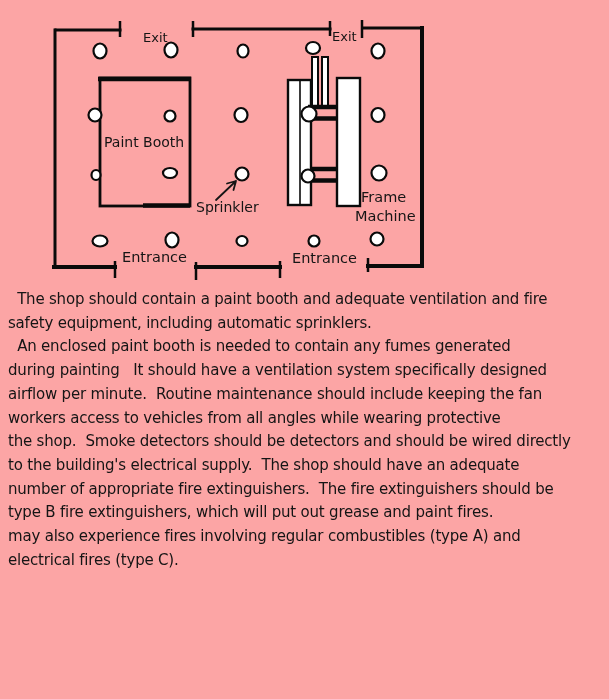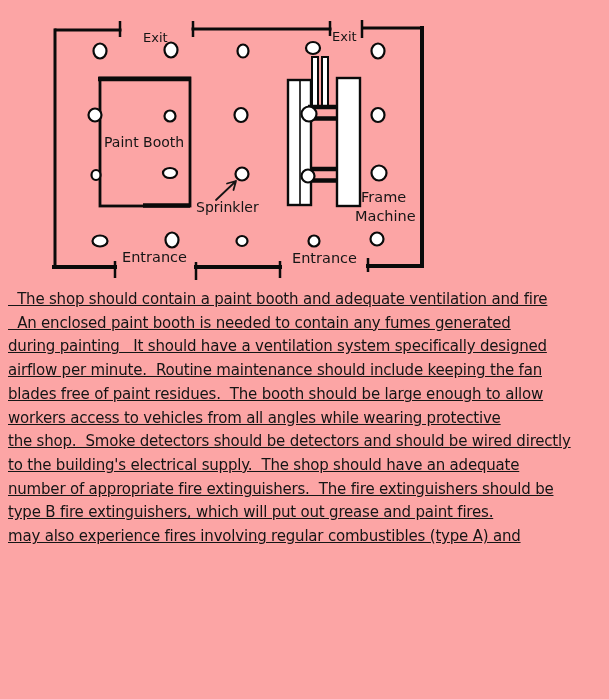--- a/index.html
+++ b/index.html
@@ -37,21 +37,20 @@
   .machine-line { stroke: #0a0a0a; stroke-width: 1.6; fill: none; }
   .crossbar  { stroke: #0a0a0a; stroke-width: 4.5; fill: none; }
   .post      { stroke: #0a0a0a; stroke-width: 2;   fill: #ffffff; }
   .sprinkler { stroke: #0a0a0a; stroke-width: 2.2; fill: #ffffff; }
   .arrow     { stroke: #151515; stroke-width: 1.8; fill: none; stroke-linecap: round; }
   .body-text {
     position: absolute;
     top: 288px;
     left: 8px;
     width: 598px;
-    text-decoration: underline;
   }
   .line {
     white-space: pre;
     font-size: 15px;
     line-height: 23.7px;
     letter-spacing: -0.2px;
     color: #151515;
   }
 </style>
 </head>
@@ -128,25 +127,26 @@
     <text class="lbl-145" x="122" y="262">Entrance</text>
     <text class="lbl-145" x="292" y="263">Entrance</text>
     <text class="lbl-14" x="104" y="147">Paint Booth</text>
     <text class="lbl-14" x="196" y="212">Sprinkler</text>
     <text class="lbl-145" x="361" y="202">Frame</text>
     <text class="lbl-145" x="355" y="221">Machine</text>
   </svg>
 
   <div class="body-text">
       <div class="line">  The shop should contain a paint booth and adequate ventilation and fire</div>
+      <div class="line">safety equipment, including automatic sprinklers.</div>
       <div class="line">  An enclosed paint booth is needed to contain any fumes generated</div>
       <div class="line">during painting   It should have a ventilation system specifically designed</div>
       <div class="line">airflow per minute.  Routine maintenance should include keeping the fan</div>
-      <div class="line">blades free of paint residues.  The booth should be large enough to allow</div>
       <div class="line">workers access to vehicles from all angles while wearing protective</div>
       <div class="line">the shop.  Smoke detectors should be detectors and should be wired directly</div>
       <div class="line">to the building's electrical supply.  The shop should have an adequate</div>
       <div class="line">number of appropriate fire extinguishers.  The fire extinguishers should be</div>
       <div class="line">type B fire extinguishers, which will put out grease and paint fires.</div>
       <div class="line">may also experience fires involving regular combustibles (type A) and</div>
+      <div class="line">electrical fires (type C).</div>
     </div>
 
 </div>
 
 </body></html>

